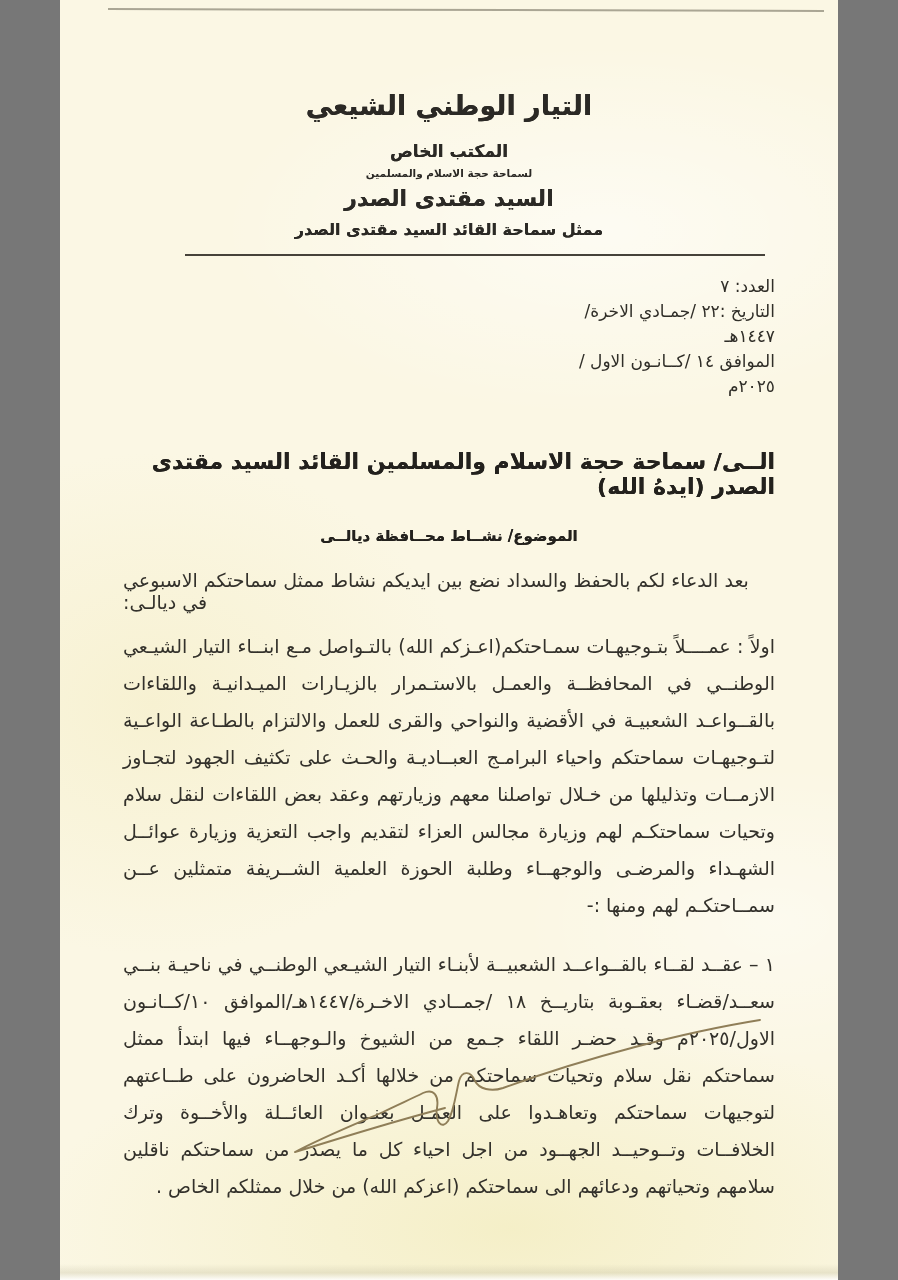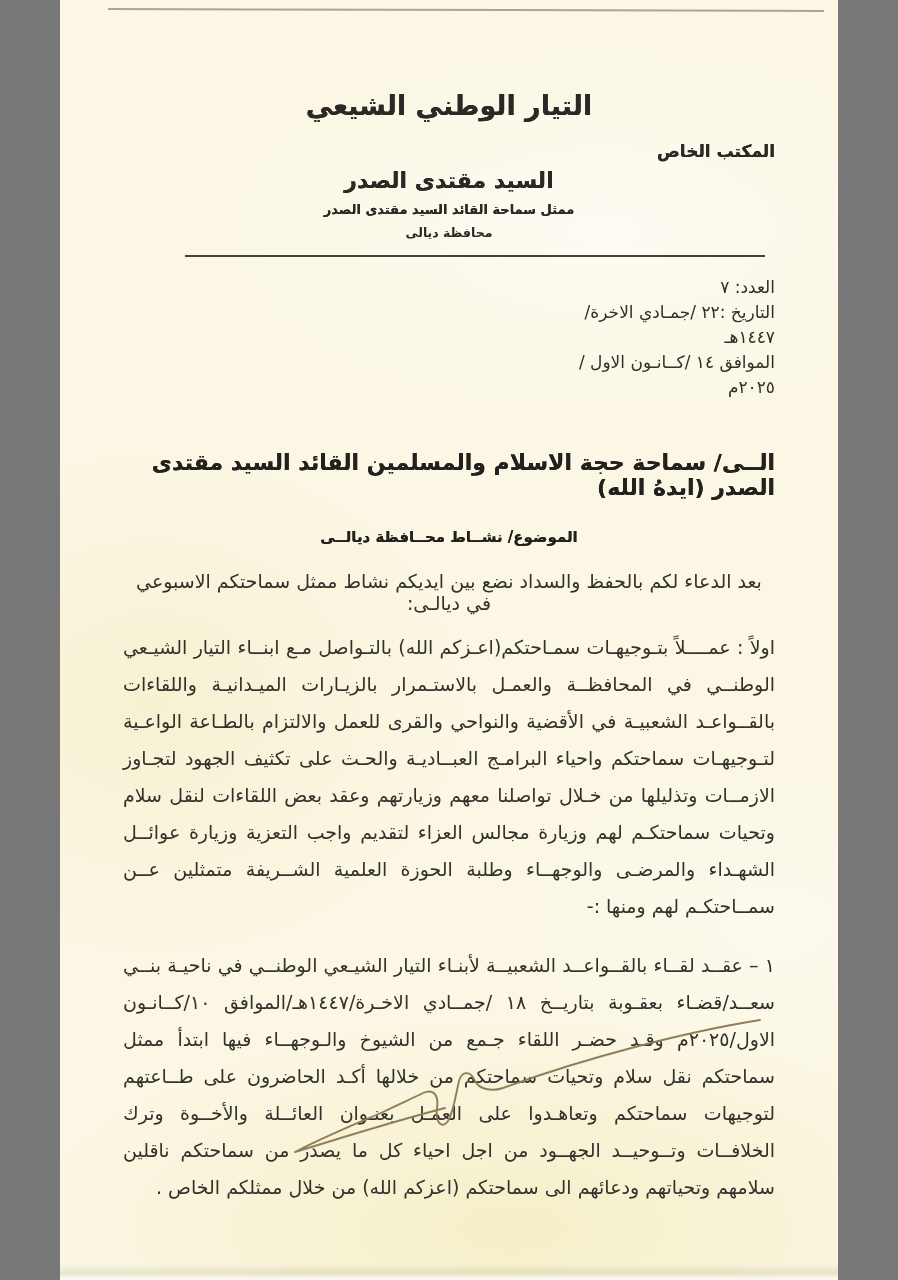--- a/index.html
+++ b/index.html
@@ -24,55 +24,55 @@
     transform:rotate(.15deg);
   }
   .scan-bottom{
     position:absolute;bottom:0;left:0;right:0;height:16px;
     background:linear-gradient(to bottom, rgba(0,0,0,0), rgba(185,180,152,.28) 55%, rgba(255,255,255,.85));
   }
   .content{padding:0 63px;}
   
   .letterhead{padding-top:90px;text-align:center;color:#2b2925;}
   .lh-org{font-size:27px;font-weight:bold;text-shadow:0 0 .5px #2b2925;}
-  .lh-office{font-size:17px;font-weight:bold;margin-top:20px;text-shadow:0 0 .4px #2b2925;text-align:right;}
+  .lh-office{font-size:17px;font-weight:bold;margin-top:20px;text-shadow:0 0 .4px #2b2925;}
   .lh-for{font-size:10.5px;font-weight:bold;margin-top:6px;}
   .lh-sayyid{font-size:22px;font-weight:bold;margin-top:7px;text-shadow:0 0 .5px #2b2925;}
-  .lh-rep{font-size:13px;font-weight:bold;margin-top:9px;text-shadow:0 0 .4px #2b2925;}
+  .lh-rep{font-size:16px;font-weight:bold;margin-top:9px;text-shadow:0 0 .4px #2b2925;}
   .lh-gov{font-size:12.5px;font-weight:bold;margin-top:8px;}
   .rule{height:2px;background:#46423a;margin:15px 10px 0 62px;}
   
   .meta{margin-top:18px;padding-left:437px;font-size:17px;line-height:25px;color:#302e28;text-align:left;direction:rtl;}
   .meta div{direction:rtl;text-align:right;}
   .meta-inner{display:inline-block;text-align:right;}
   
   .addressee{margin-top:50px;font-size:22px;font-weight:bold;color:#23211d;text-align:right;text-shadow:0 0 .4px #23211d;}
   .subject{margin-top:28px;font-size:15px;font-weight:bold;color:#23211d;text-align:center;text-shadow:0 0 .4px #23211d;}
   
-  .opening{margin-top:24px;font-size:19px;text-align:center;color:#33312b;}
+  .opening{margin-top:24px;font-size:19px;text-align:left;color:#33312b;}
   .para{margin-top:15px;font-size:19px;line-height:37px;text-align:justify;text-justify:inter-word;color:#33312b;}
   .para.item{margin-top:22px;}
   
   .signature{position:absolute;left:185px;top:1002px;width:540px;height:175px;}
 </style>
 </head>
 <body>
 
 <div class="page">
 
   <div class="scan-top"></div>
 
   <div class="content">
 
     <div class="letterhead">
       <div class="lh-org">التيار الوطني الشيعي</div>
       <div class="lh-office">المكتب الخاص</div>
+      <div class="lh-for">لسماحة حجة الاسلام والمسلمين</div>
       <div class="lh-sayyid">السيد مقتدى الصدر</div>
       <div class="lh-rep">ممثل سماحة القائد السيد مقتدى الصدر</div>
-      <div class="lh-gov">محافظة ديالى</div>
     </div>
 
     <div class="rule"></div>
 
     <div class="meta">
       <div class="meta-inner">
         <div>العدد: ٧</div>
         <div>التاريخ :٢٢ /جمـادي الاخرة/١٤٤٧هـ</div>
         <div>الموافق ١٤ /كــانـون الاول /٢٠٢٥م</div>
       </div>

